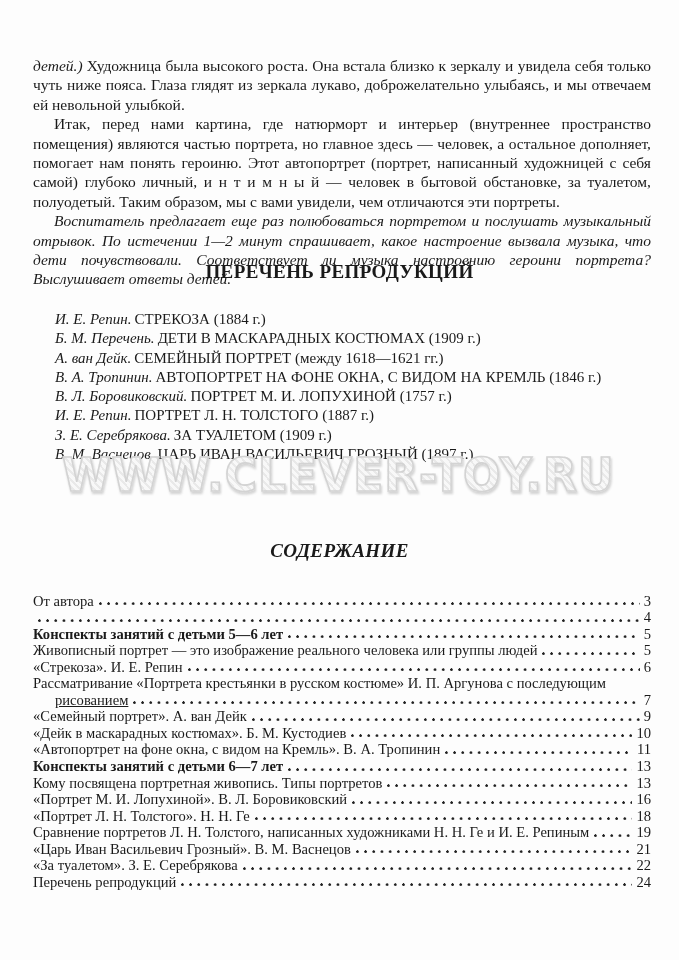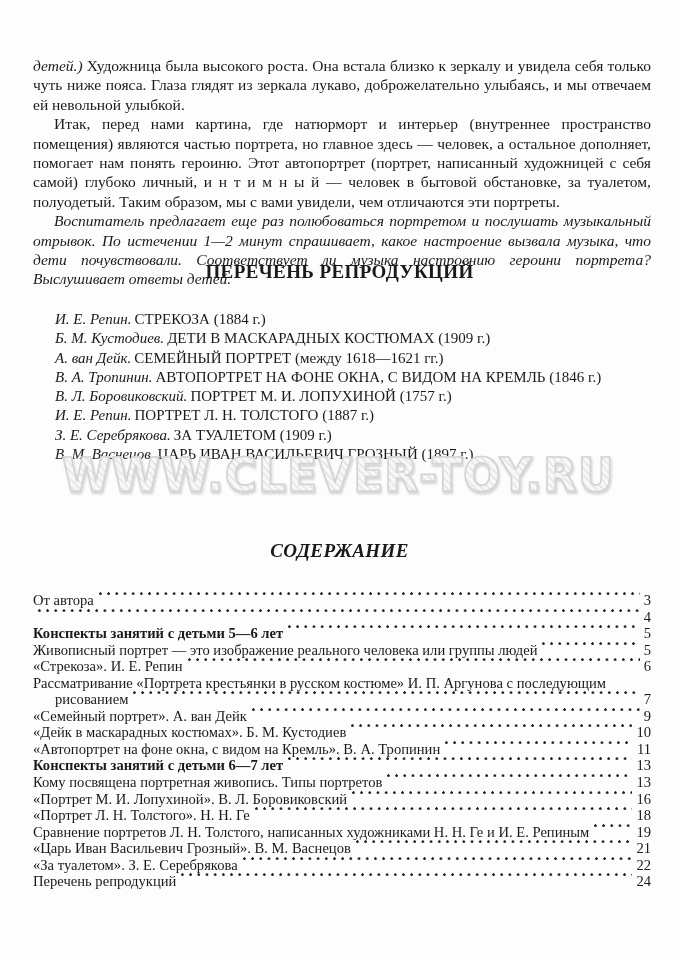--- a/index.html
+++ b/index.html
@@ -50,24 +50,24 @@
     -webkit-text-stroke: 1.6px #d3d3d3;
     filter: drop-shadow(1.5px 2px 1px rgba(160,160,160,0.45));
     transform: scaleY(1.06);
   }
 
   
   .toc {
     position: absolute; top: 592px; left: 33px; width: 618px;
     font-size: 14.6px;
   }
-  .toc-row { display: flex; height: 16.55px; }
+  .toc-row { display: flex; height: 16.55px; align-items: flex-end; }
   .toc-row .t { white-space: nowrap; line-height: 16px; }
   .toc-row.bold .t { font-weight: bold; }
-  .toc-row.indent .t { padding-left: 22px; }
+  .toc-row.indent .t { padding-left: 22px; text-decoration: underline; }
   .toc-row .dots {
     flex: 1 1 auto; height: 4px; margin: 0 4px 2.5px 5px;
     background-image: radial-gradient(circle at 1.4px 1.6px, #222 1.1px, transparent 1.5px);
     background-size: 8.2px 4px; background-repeat: repeat-x;
   }
   .toc-row.wrap .dots { background-image: none; }
   .toc-row .pg { white-space: nowrap; text-align: right; line-height: 16px; }
 </style>
 </head>
 <body>
@@ -77,21 +77,21 @@
   <div class="intro">
     <p><span class="italic">детей.)</span><span> Художница была высокого роста. Она встала близко к зеркалу и увидела себя только чуть ниже пояса. Глаза глядят из зеркала лукаво, доброжелательно улыбаясь, и мы отвечаем ей невольной улыбкой.</span></p>
     <p class="p-indent">Итак, перед нами картина, где натюрморт и интерьер (внутреннее пространство помещения) являются частью портрета, но главное здесь — человек, а остальное дополняет, помогает нам понять героиню. Этот автопортрет (портрет, написанный художницей с себя самой) глубоко личный, и н т и м н ы й  — человек в бытовой обстановке, за туалетом, полуодетый. Таким образом, мы с вами увидели, чем отличаются эти портреты.</p>
     <p class="p-indent italic">Воспитатель предлагает еще раз полюбоваться портретом и послушать музыкальный отрывок. По истечении 1—2 минут спрашивает, какое настроение вызвала музыка, что дети почувствовали. Соответствует ли музыка настроению героини портрета? Выслушивает ответы детей.</p>
   </div>
 
   <h1 class="heading h-repro">ПЕРЕЧЕНЬ РЕПРОДУКЦИЙ</h1>
 
   <div class="repro">
     <div class="repro-item"><span class="artist">И. Е. Репин.</span><span>СТРЕКОЗА (1884 г.)</span></div>
-    <div class="repro-item"><span class="artist">Б. М. Кустодиев.</span><span>ДЕТИ В МАСКАРАДНЫХ КОСТЮМАХ (1909 г.)</span></div>
+    <div class="repro-item"><span class="artist">Б. М. Перечень.</span><span>ДЕТИ В МАСКАРАДНЫХ КОСТЮМАХ (1909 г.)</span></div>
     <div class="repro-item"><span class="artist">А. ван Дейк.</span><span>СЕМЕЙНЫЙ ПОРТРЕТ (между 1618—1621 гг.)</span></div>
     <div class="repro-item"><span class="artist">В. А. Тропинин.</span><span>АВТОПОРТРЕТ НА ФОНЕ ОКНА, С ВИДОМ НА КРЕМЛЬ (1846 г.)</span></div>
     <div class="repro-item"><span class="artist">В. Л. Боровиковский.</span><span>ПОРТРЕТ М. И. ЛОПУХИНОЙ (1757 г.)</span></div>
     <div class="repro-item"><span class="artist">И. Е. Репин.</span><span>ПОРТРЕТ Л. Н. ТОЛСТОГО (1887 г.)</span></div>
     <div class="repro-item"><span class="artist">З. Е. Серебрякова.</span><span>ЗА ТУАЛЕТОМ (1909 г.)</span></div>
     <div class="repro-item"><span class="artist">В. М. Васнецов.</span><span>ЦАРЬ ИВАН ВАСИЛЬЕВИЧ ГРОЗНЫЙ (1897 г.)</span></div>
   </div>
 
   <div class="watermark">WWW.CLEVER-TOY.RU</div>
 

